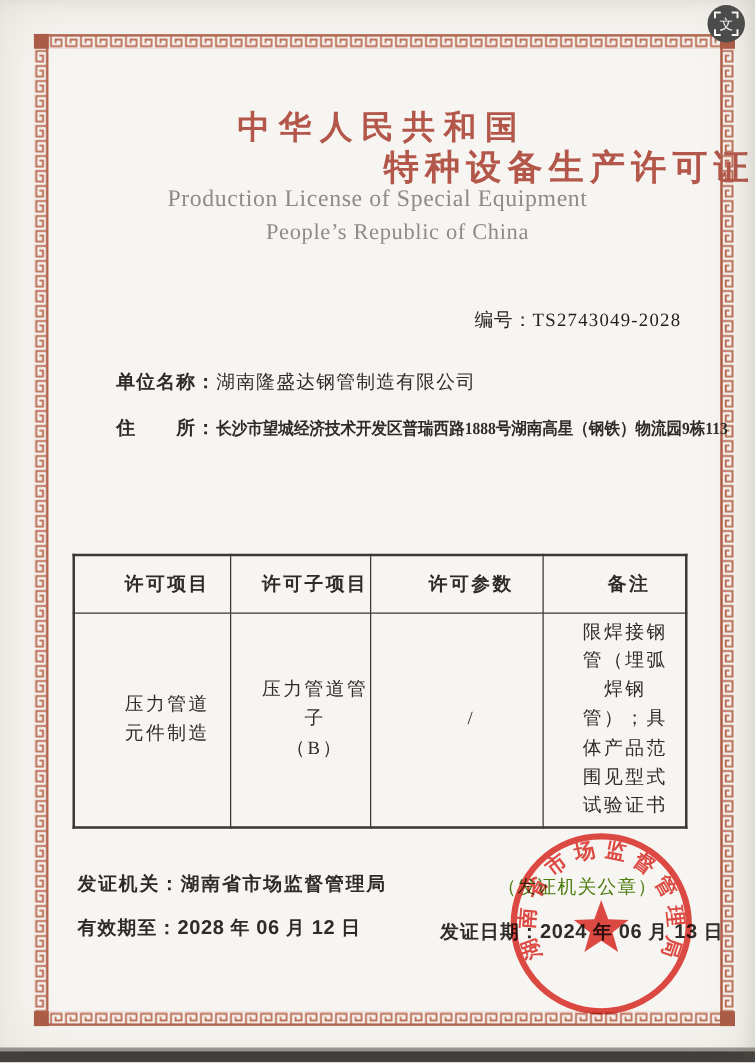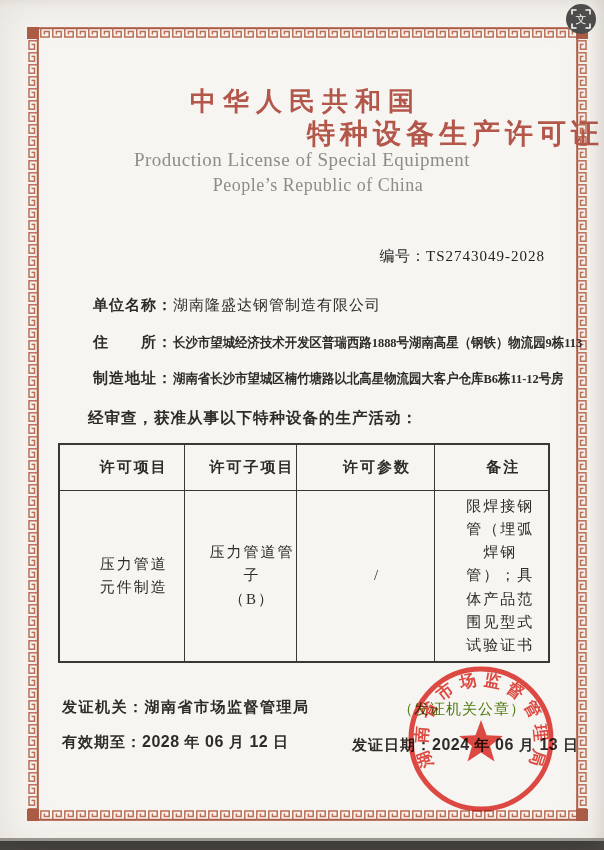--- a/index.html
+++ b/index.html
@@ -108,25 +108,21 @@
   <div class="license-no">
     <span>编号：</span><span class="num">TS2743049-2028</span>
   </div>
 
   <div class="inforow" id="row-name">
     <span class="lbl">单位名称：</span><span class="val">湖南隆盛达钢管制造有限公司</span>
   </div>
   <div class="inforow" id="row-addr">
     <span class="lbl">住　　所：</span><span class="val narrow">长沙市望城经济技术开发区普瑞西路1888号湖南高星（钢铁）物流园9栋113</span>
   </div>
-  <div class="inforow" id="row-mfg">
-    <span class="lbl">制造地址：</span><span class="val narrow">湖南省长沙市望城区楠竹塘路以北高星物流园大客户仓库B6栋11-12号房</span>
-  </div>
 
-  <div class="statement">经审查，获准从事以下特种设备的生产活动：</div>
 
   <table class="permit">
     <colgroup>
         <col class="cw1">
         <col class="cw2">
         <col class="cw3">
         <col class="cw4">
       </colgroup>
     <thead>
       <tr>

